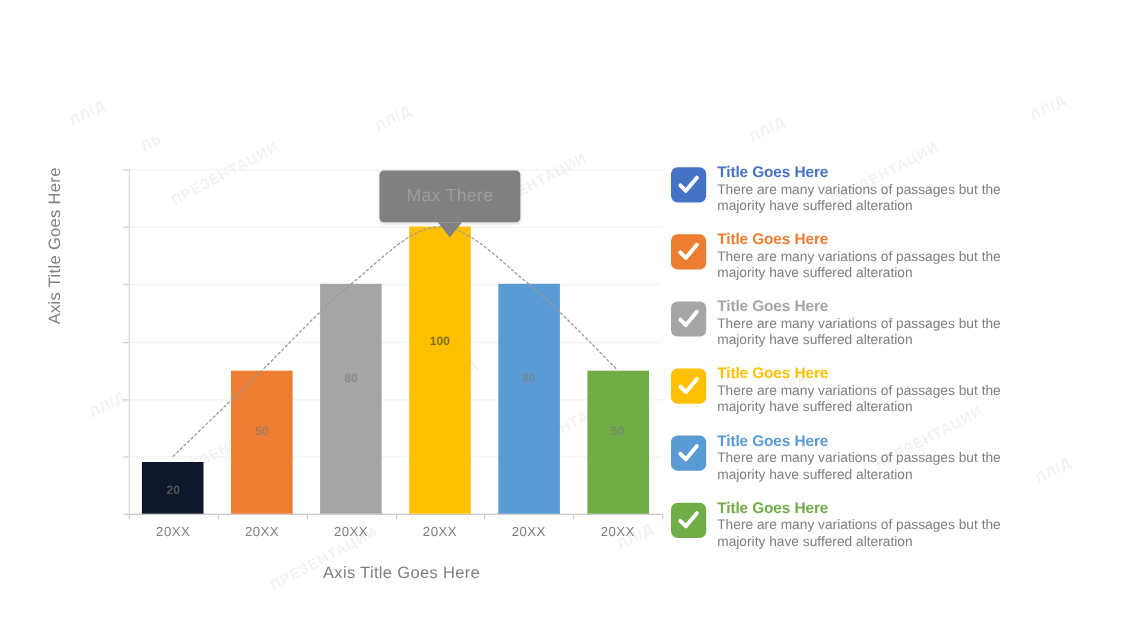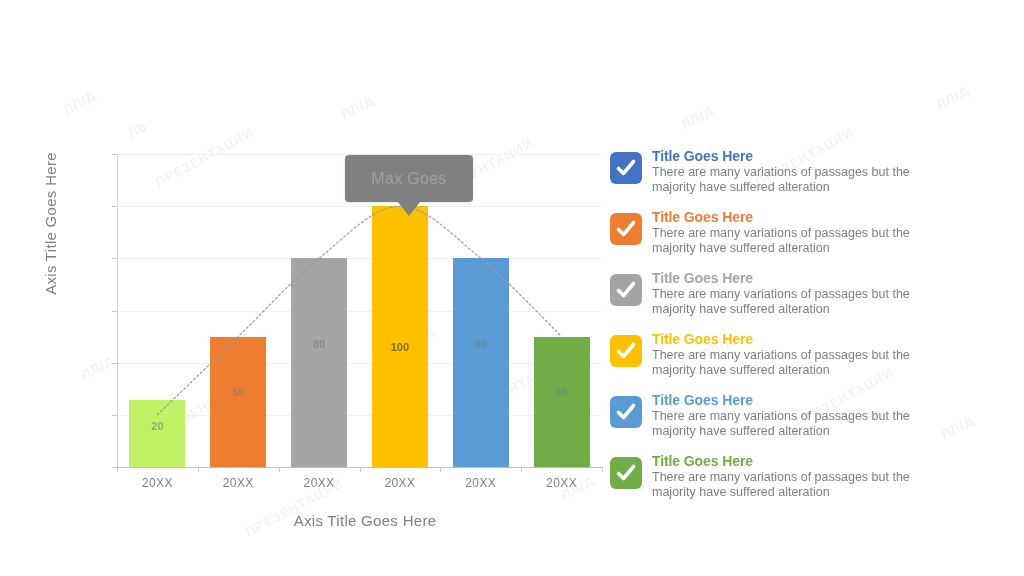--- a/index.html
+++ b/index.html
@@ -81,21 +81,21 @@
   }
   .bar .dlabel{
     position:absolute;
     left:0;width:100%;
     text-align:center;
     font-size:11px;
     font-weight:700;
     color:#7a7a7a;
     opacity:.62;
   }
-  .bar.bright .dlabel{color:#7a6a20;opacity:.95;margin-top:36px;}
+  .bar.bright .dlabel{color:#7a6a20;opacity:.95;}
 
   .xcat{
     position:absolute;
     top:322px;
     text-align:center;
     font-size:12px;
     color:#808080;
     letter-spacing:.4px;
   }
 
@@ -207,21 +207,21 @@
       <div id="yticks">
           <div class="ytick-mark" style="top: 313px;"></div>
           <div class="ytick-mark" style="top: 260.833px;"></div>
           <div class="ytick-mark" style="top: 208.667px;"></div>
           <div class="ytick-mark" style="top: 156.5px;"></div>
           <div class="ytick-mark" style="top: 104.333px;"></div>
           <div class="ytick-mark" style="top: 52.1667px;"></div>
           <div class="ytick-mark" style="top: 0px;"></div>
         </div>
       <div id="bars">
-          <div class="bar" style="left: 12.4167px; width: 56px; height: 67px; background: #bef264;">
+          <div class="bar" style="left: 12.4167px; width: 56px; height: 47px; background: #0f172a;">
             <span class="dlabel" style="top: 19.8233px;">20</span>
           </div>
           <div class="bar" style="left: 93.25px; width: 56px; height: 130.417px; background: rgb(237, 125, 49);">
             <span class="dlabel" style="top: 49.5583px;">50</span>
           </div>
           <div class="bar" style="left: 174.083px; width: 56px; height: 208.667px; background: rgb(165, 165, 165);">
             <span class="dlabel" style="top: 79.2933px;">80</span>
           </div>
           <div class="bar bright" style="left: 254.917px; width: 56px; height: 260.833px; background: rgb(255, 192, 0);">
             <span class="dlabel" style="top: 99.1167px;">100</span>
@@ -249,21 +249,21 @@
           <div class="xcat" style="left: 242.5px; width: 80.8333px;">20XX</div>
           <div class="xcat" style="left: 323.333px; width: 80.8333px;">20XX</div>
           <div class="xcat" style="left: 404.167px; width: 80.8333px;">20XX</div>
         </div>
       <svg id="trend" viewBox="0 0 485 313" preserveAspectRatio="none">
         <polyline id="trend-path" fill="none" stroke="#9a9a9a" stroke-width="1.2" stroke-dasharray="2 2.6" stroke-linecap="round" points="40.4,260.8 43.7,257.7 47.7,253.8 52.4,249.2 57.6,244.2 63.3,238.7 69.4,232.8 75.8,226.6 82.4,220.2 89.1,213.7 95.8,207.2 102.5,200.8 109.0,194.4 115.3,188.4 121.3,182.6 127.0,176.9 132.8,171.2 138.6,165.3 144.3,159.5 150.1,153.6 155.9,147.7 161.7,141.8 167.4,136.0 173.2,130.4 179.0,124.8 184.8,119.4 190.5,114.1 196.3,109.1 202.1,104.3 207.9,99.6 213.6,94.6 219.4,89.5 225.2,84.5 231.0,79.5 236.7,74.7 242.5,70.1 248.3,65.9 254.0,62.0 259.8,58.7 265.6,56.0 271.4,53.9 277.1,52.6 282.9,52.2 288.7,52.6 294.5,53.9 300.2,56.0 306.0,58.7 311.8,62.0 317.6,65.9 323.3,70.1 329.1,74.7 334.9,79.5 340.7,84.5 346.4,89.5 352.2,94.6 358.0,99.6 363.8,104.3 369.7,109.3 376.0,114.8 382.5,120.8 389.2,127.1 395.9,133.6 402.6,140.2 409.2,146.7 415.6,153.2 421.7,159.3 427.4,165.2 432.6,170.5 437.3,175.3 441.3,179.3 444.6,182.6"></polyline>
       </svg>
     </div>
 
     <div id="callout">
-      <span id="callout-label">Max Goes</span>
+      <span id="callout-label">Max There</span>
       <div id="callout-tail"></div>
     </div>
 
   </div>
 
   <div id="legend">
       <div class="legend-item">
         <span class="check-box" style="background: rgb(68, 114, 196);">
           <svg width="22" height="22" viewBox="0 0 22 22" aria-hidden="true">
             <path d="M3.5 11.5 L8.5 16.5 L18.5 4.5" fill="none" stroke="#ffffff" stroke-width="3.6" stroke-linecap="round" stroke-linejoin="round"></path>

